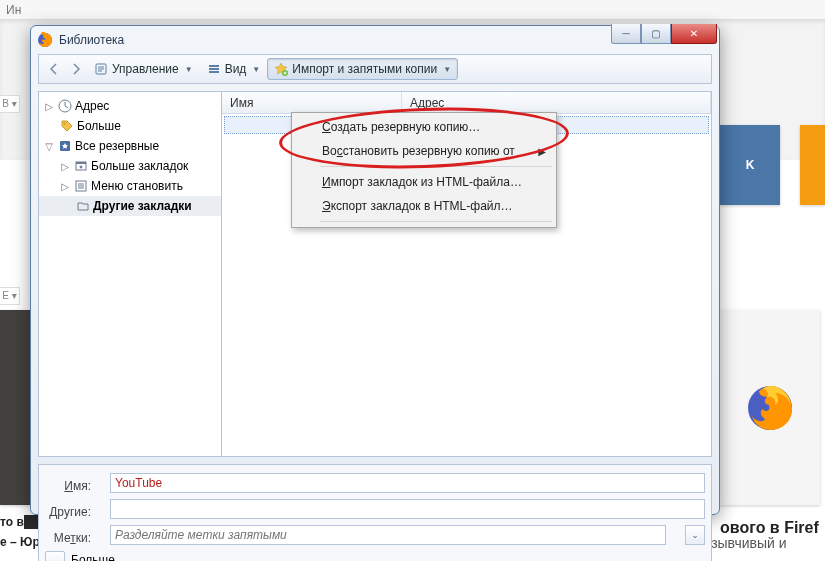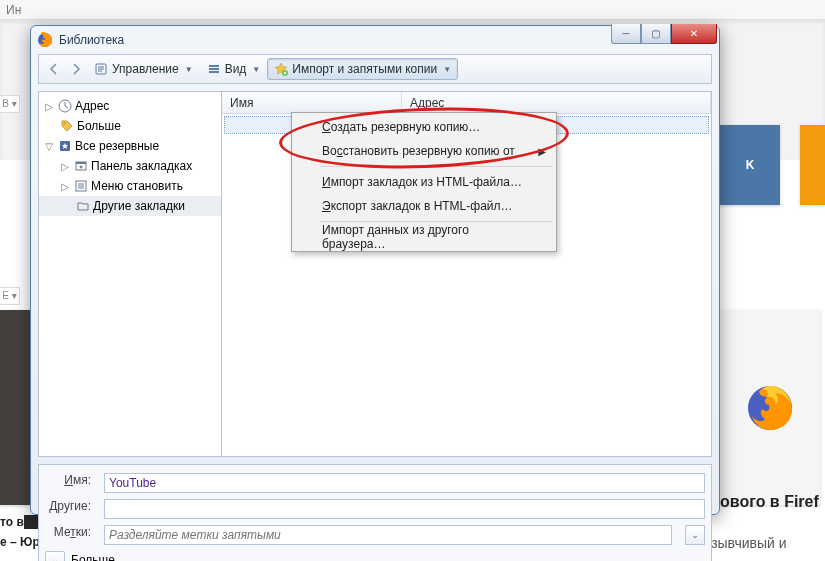--- a/index.html
+++ b/index.html
@@ -41,43 +41,43 @@
 .search input { width:100%; height:22px; border:1px solid #b5c4d8; border-radius:3px; padding:0 6px 0 22px; font-style:italic; color:#888; background:#fff; }
 .search .mag { position:absolute; left:4px; top:3px; width:16px; height:16px; color:#7a8ea6; }
 
 .body { display:flex; margin: 7px; gap: 0; height: 366px; }
 .tree { width: 184px; background:#fff; border:1px solid #b5c4d8; overflow:auto; padding:4px 0; }
 .tree .row { display:flex; align-items:center; height:20px; padding-left:4px; gap:2px; white-space:nowrap; }
 .tree .row.sel { background:#eaeef3; }
 .tree .tw { width:12px; text-align:center; color:#777; font-size:10px; cursor:pointer; }
 .tree .ic { width:16px; height:16px; display:flex; align-items:center; justify-content:center; }
 .tree .indent1 { padding-left: 20px; }
-.tree .indent2 { padding-left: 36px; }
+.tree .indent2 { padding-left: 36px; font-weight: bold; }
 
 .list { flex:1; background:#fff; border:1px solid #b5c4d8; border-left:none; position:relative; }
 .list .hdr { height:22px; background:linear-gradient(#fcfdff,#ebf0f7); border-bottom:1px solid #cfd9e6; display:flex; }
 .list .hdr .col { padding:0 8px; line-height:22px; border-right:1px solid #d8e0ea; color:#333; }
 .list .hdr .col:first-child { width:180px; }
 .list .rowitem { height:18px; background:#e8f0fb; border:1px dotted #7aa0d0; margin:2px 2px 0 2px; }
 
 
 .menu { position:absolute; left:260px; top:86px; width:266px; background:#f2f2f2; border:1px solid #a5a5a5; box-shadow:2px 3px 6px rgba(0,0,0,.25); padding:2px; }
 .menu .mi { height:24px; display:flex; align-items:center; padding:0 22px 0 28px; position:relative; color:#222; }
 .menu .mi .arrow { position:absolute; right:8px; font-size:10px; color:#333; }
 .menu .sep { height:1px; background:#d4d4d4; margin:3px 2px 3px 26px; }
 .menu .mi .ul { text-decoration: underline; }
 
 
 .oval { position:absolute; left:248px; top:82px; width:290px; height:60px; border:3px solid #d81e1e; border-radius:50%/50%; transform:rotate(-2deg); pointer-events:none; }
 
 .details { margin:0 7px 7px 7px; background:#f6f8fb; border:1px solid #b5c4d8; padding:8px 6px 6px 6px; }
-.details .frow { display:flex; align-items:flex-start; margin-bottom:6px; gap:13px; }
+.details .frow { display:flex; align-items:flex-end; margin-bottom:6px; gap:19px; }
 .details .lab { width:46px; text-align:right; color:#444; }
 .details .lab .ul { text-decoration: underline; }
-.details input { flex:1; height:20px; border:1px solid #b5c4d8; padding:0 4px; background:#fff; color:#4c1d95; }
+.details input { flex:1; height:20px; border:1px solid #b5c4d8; padding:0 4px; background:#fff; color:#b91c1c; }
 .details input.ph { color:#9aa6b4; font-style:italic; }
 .details .tagbtn { width:20px; height:20px; border:1px solid #b5c4d8; background:linear-gradient(#fff,#e9eef6); display:flex; align-items:center; justify-content:center; font-size:9px; color:#567; }
 .details .more { display:flex; align-items:center; gap:6px; margin-top:2px; }
 .details .more .btn { width:20px; height:18px; border:1px solid #b5c4d8; background:linear-gradient(#fff,#e9eef6); border-radius:2px; display:flex; align-items:center; justify-content:center; font-size:9px; }
 
 svg { display:block; }
 </style>
 </head>
 <body>
 
@@ -96,21 +96,21 @@
       <circle cx="25" cy="25" r="22" fill="#4a5fc1"></circle>
       <path d="M25 3 C38 3 47 14 47 26 C47 38 38 47 25 47 C20 47 10 44 7 33 C10 38 18 40 20 36 C16 34 14 28 18 26 C20 30 26 28 24 22 C20 22 18 18 22 14 C18 14 14 12 14 8 C18 5 21 3 25 3 Z" fill="#ff9500"></path>
       <path d="M25 3 C34 3 44 10 46 22 C44 16 38 10 30 10 C34 14 34 20 30 22 C32 16 26 12 22 14 C24 10 22 6 18 6 C21 4 23 3 25 3 Z" fill="#ffcd33"></path>
     </svg>
   </div>
   <div class="cap" style="left:0; top:512px; width:230px;">
     <div style="color:#222;">то в<span style="background:#2a2a2a;color:#2a2a2a;">xxxxxxxx</span>р</div>
     <div>е – Юрист компании</div>
   </div>
   <div class="cap" style="left:258px; top:530px;">предпочтениях клиентов –</div>
-  <div class="cap" style="left:720px; top:492px;text-align:center;">ового в Firef</div>
+  <div class="cap" style="left:720px; top:518px;text-align:center;">ового в Firef</div>
   <div class="sub" style="left:588px; top:535px;">Более быстрый, отзывчивый и</div>
 </div>
 
 <div class="win">
   <div class="titlebar">
     <span class="icon">
       <svg width="16" height="16" viewBox="0 0 16 16">
           <circle cx="8" cy="8" r="7" fill="#4a5fc1"></circle>
           <path d="M8 1c4 0 7 3 7 7s-3 7-7 7c-2 0-5-1-6-5 1 2 4 3 5 1-2-1-3-3-1-4 1 2 3 1 2-1-2 0-3-2-1-3-2 0-3-1-3-2 1-1 3-2 4-2z" fill="#ff9500"></path>
         </svg>
@@ -201,21 +201,21 @@
       </div>
       <div class="row indent1">
         <span class="tw">▷</span>
         <span class="ic">
             <svg width="14" height="14" viewBox="0 0 14 14">
               <rect x="2" y="3" width="10" height="8" fill="none" stroke="#6a7c92"></rect>
               <rect x="2" y="3" width="10" height="2" fill="#6a7c92"></rect>
               <path d="M7 6l.6 1.2 1.4.2-1 1 .2 1.4L7 9l-1.2.8.2-1.4-1-1 1.4-.2z" fill="#6a7c92"></path>
             </svg>
           </span>
-        <span>Панель закладках</span>
+        <span>Больше закладок</span>
       </div>
       <div class="row indent1">
         <span class="tw">▷</span>
         <span class="ic">
             <svg width="14" height="14" viewBox="0 0 14 14">
               <rect x="2" y="2" width="10" height="10" fill="none" stroke="#6a7c92"></rect>
               <path d="M4 5h6M4 7h6M4 9h6" stroke="#6a7c92"></path>
             </svg>
           </span>
         <span>Меню становить</span>
@@ -259,17 +259,16 @@
     </div>
   </div>
 
   <div class="menu">
     <div class="mi"><span class="ul">С</span>оздать резервную копию…</div>
     <div class="mi">Во<span class="ul">с</span>становить резервную копию от<span class="arrow">▶</span></div>
     <div class="sep"></div>
     <div class="mi"><span class="ul">И</span>мпорт закладок из HTML-файла…</div>
     <div class="mi"><span class="ul">Э</span>кспорт закладок в HTML-файл…</div>
     <div class="sep"></div>
-    <div class="mi">Импорт данных из другого браузера…</div>
   </div>
 
   <div class="oval"></div>
 </div>
 
 </body></html>

